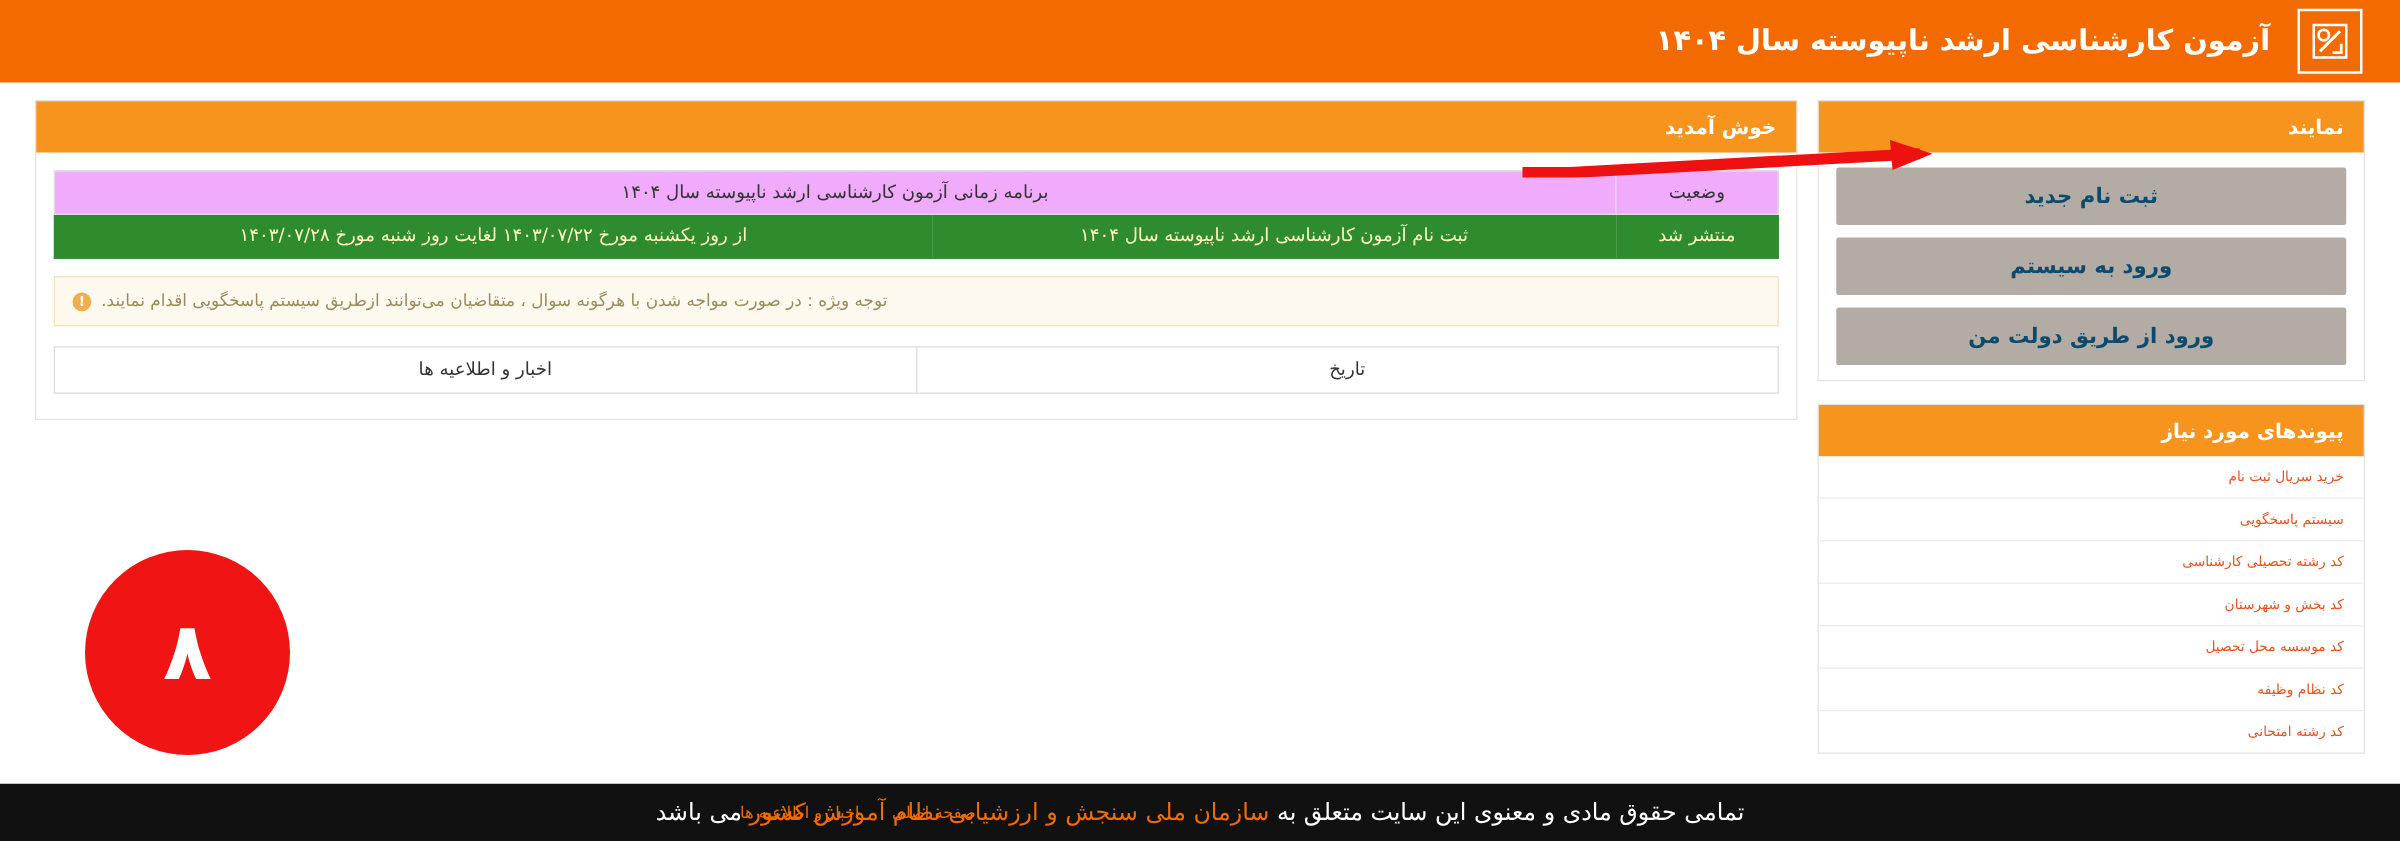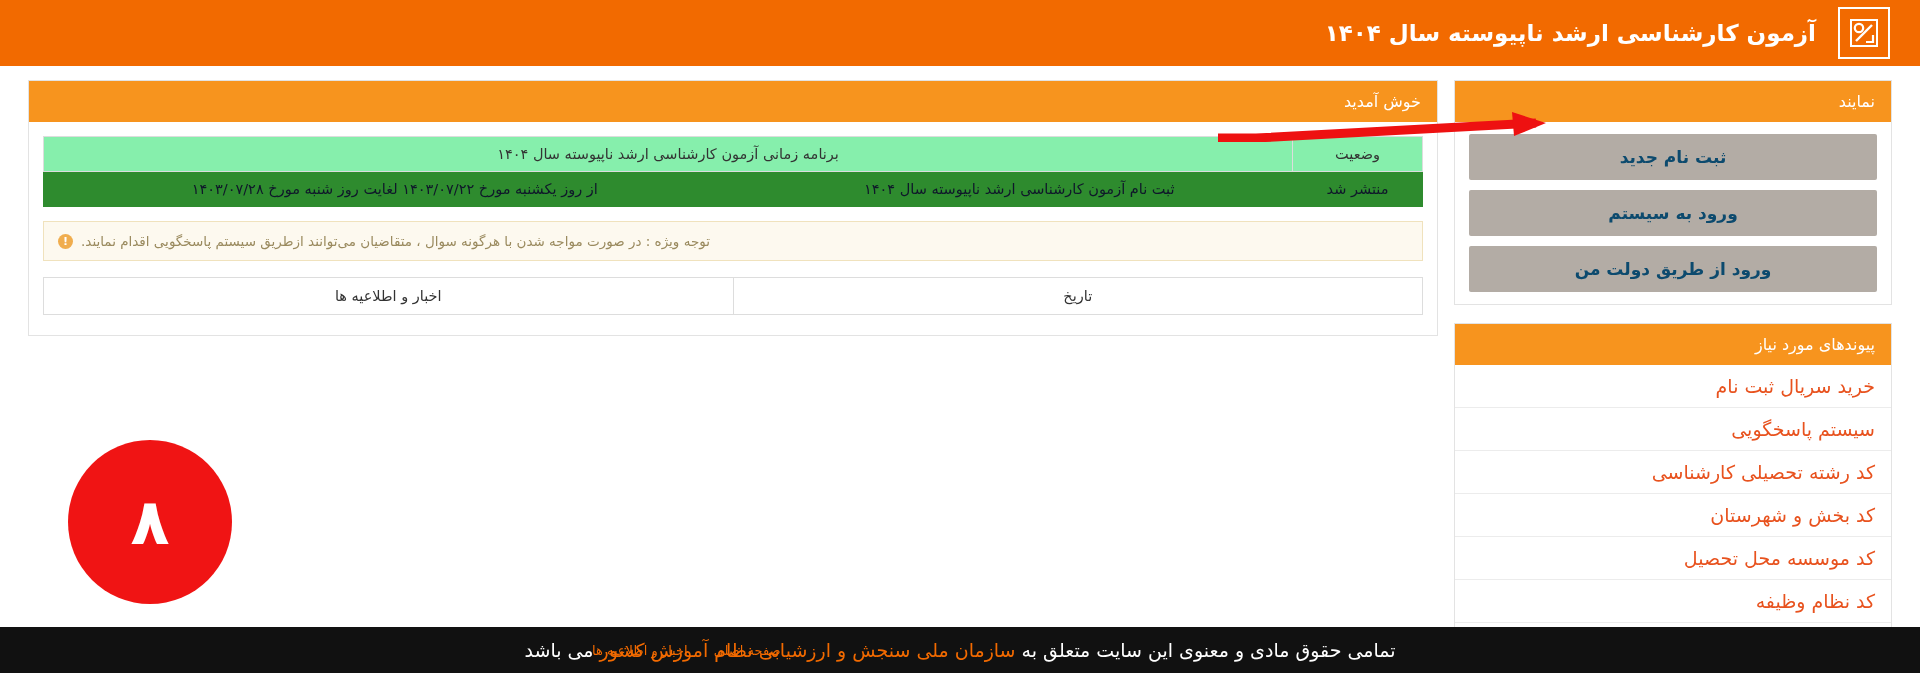--- a/index.html
+++ b/index.html
@@ -61,21 +61,21 @@
   
   .panel {
     background: #ffffff;
     border: 1px solid #e3e3e3;
     margin-bottom: 18px;
   }
   .panel-head {
     background: #f7941e;
     color: #ffffff;
     font-size: 16px;
-    font-weight: normal;
+    font-weight: bold;
     padding: 11px 16px;
   }
   .panel-body { padding: 12px 14px; }
 
   
   .big-btn {
     display: block;
     width: 100%;
     background: #b3aca5;
     color: #0c4a6e;
@@ -94,47 +94,47 @@
   
   .link-list { list-style: none; margin: 0; padding: 0; }
   .link-list li {
     border-bottom: 1px solid #ececec;
   }
   .link-list li:last-child { border-bottom: none; }
   .link-list a {
     display: block;
     padding: 10px 16px;
     color: #e8521e;
-    font-size: 19px;
+    font-size: 11px;
     text-decoration: none;
     text-align: right;
   }
 
   
   .welcome-body { padding: 14px 14px 20px 14px; }
 
   table.sched {
     width: 100%;
     border-collapse: collapse;
     font-size: 14.5px;
   }
   table.sched td {
     border: 1px solid #dddddd;
     padding: 9px 12px;
     text-align: center;
     color: #333333;
   }
   table.sched tr.head td {
-    background: #86efac;
+    background: #f0abfc;
     color: #333333;
     font-weight: normal;
   }
   table.sched tr.row-published td {
     background: #2e8b2e;
-    color: #0f172a;
+    color: #fef9c3;
     border-color: #2e8b2e;
   }
   .col-status { width: 130px; }
 
   .notice {
     margin-top: 14px;
     background: #fdf9ef;
     border: 1px solid #f0e2bd;
     color: #9a8a5e;
     font-size: 13.5px;

